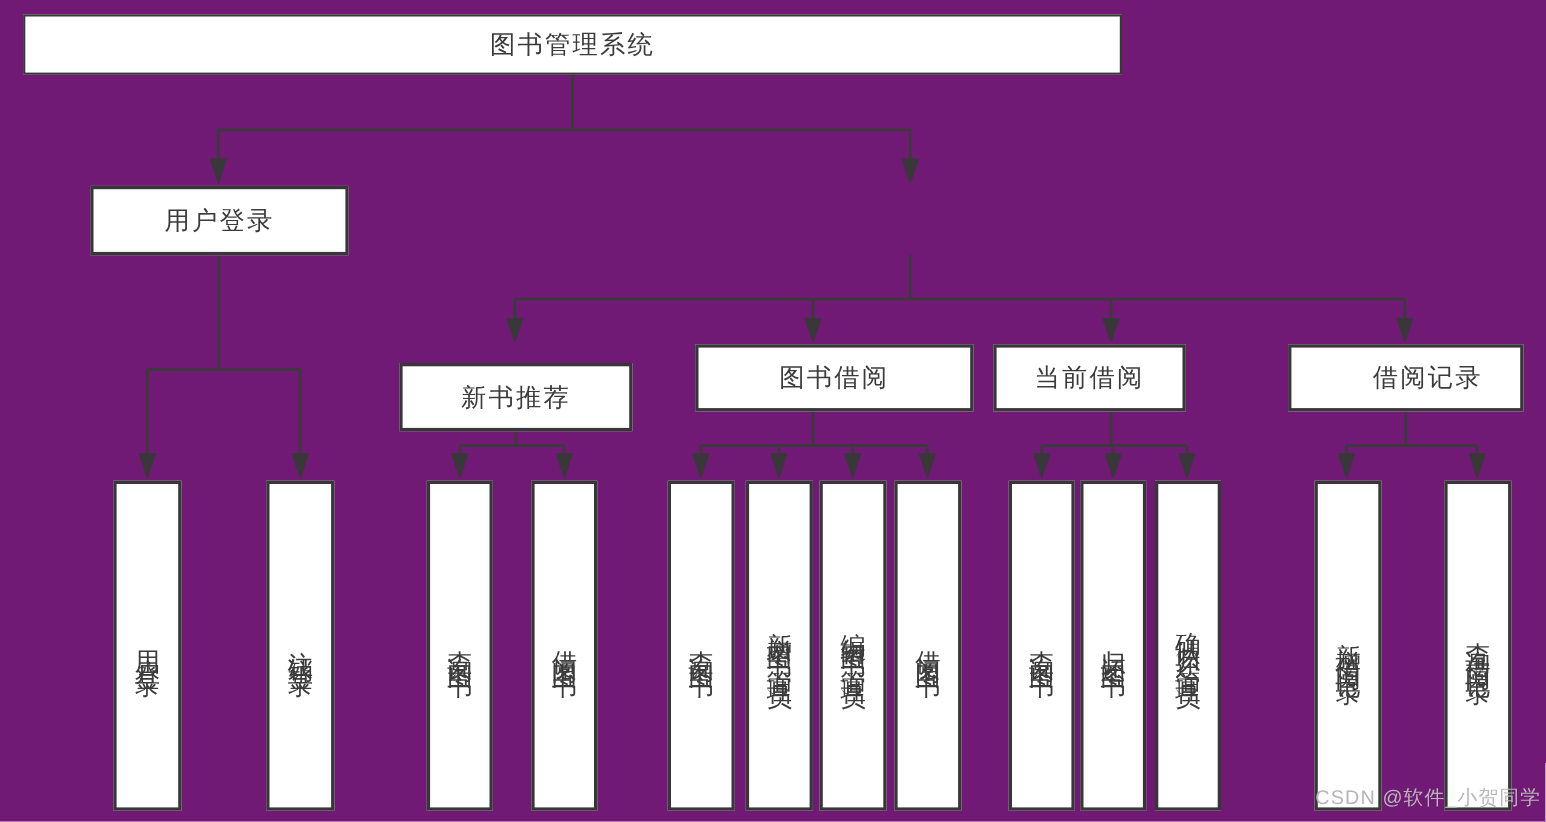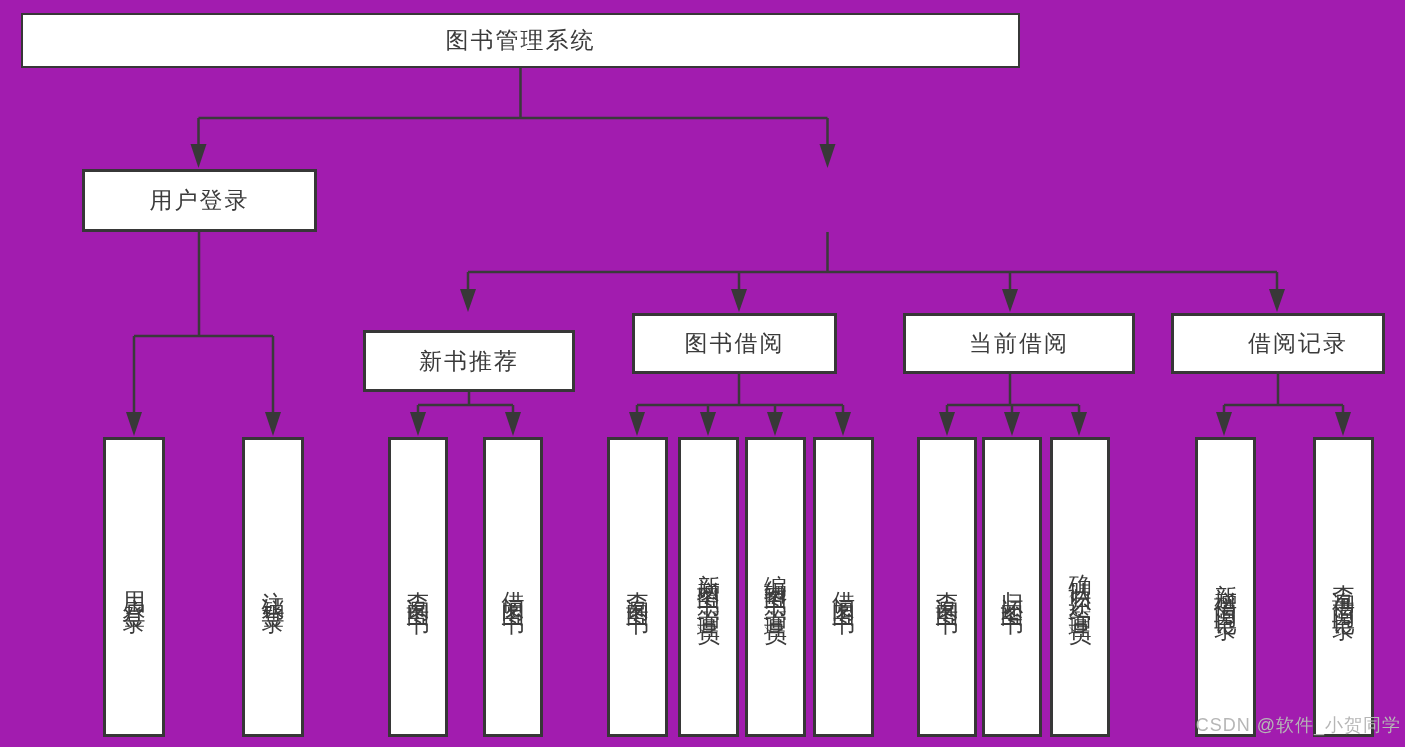--- a/index.html
+++ b/index.html
@@ -1,20 +1,20 @@
 <!DOCTYPE html>
 <html><head>
 <meta charset="utf-8">
 <style>
   html,body{
     margin:0;padding:0;background:#ffffff;
     width:1405px;height:747px;overflow:hidden;
     font-family:"Liberation Sans","DejaVu Sans",sans-serif;
   }
-  .stage{position:relative;width:1405px;height:747px;background:#a21caf;text-align:center;}
+  .stage{position:relative;width:1405px;height:747px;background:#701a75;text-align:center;}
   .node{
     position:absolute;box-sizing:border-box;background:#fff;
     border:3px solid #373737;
     display:flex;align-items:center;justify-content:center;
     color:#3b3b3b;font-size:23px;font-weight:500;
     letter-spacing:2px;white-space:nowrap;z-index:2;
   }
   .node.root{border-width:2px;}
   .leaf{
     position:absolute;box-sizing:border-box;background:#fff;
@@ -33,22 +33,22 @@
   .watermark{
     position:absolute;top:713px;right:4px;z-index:5;
     color:#b6b6b6;font-size:18px;letter-spacing:1px;white-space:nowrap;
   }
 
   
   .n-root{left:21px;top:13px;width:999px;height:55px;}
   .n-user-login{left:82px;top:169px;width:235px;height:63px;}
   .n-book-mgmt{left:710px;top:169px;width:235px;height:63px;}
   .n-new-rec{left:363px;top:330px;width:212px;height:62px;}
-  .n-borrow{left:632px;top:313px;width:205px;height:61px;}
-  .n-current{left:903px;top:313px;width:232px;height:61px;}
+  .n-borrow{left:632px;top:313px;width:253px;height:61px;}
+  .n-current{left:903px;top:313px;width:175px;height:61px;}
   .n-records{left:1171px;top:313px;width:214px;height:61px;padding-left:40px;}
 
   .lf{top:437px;height:300px;}
   .lf1{left:103px;width:62px;}
   .lf2{left:242px;width:62px;}
   .lf3{left:388px;width:60px;}
   .lf4{left:483px;width:60px;}
   .lf5{left:607px;width:61px;}
   .lf6{left:678px;width:61px;}
   .lf7{left:745px;width:61px;}

